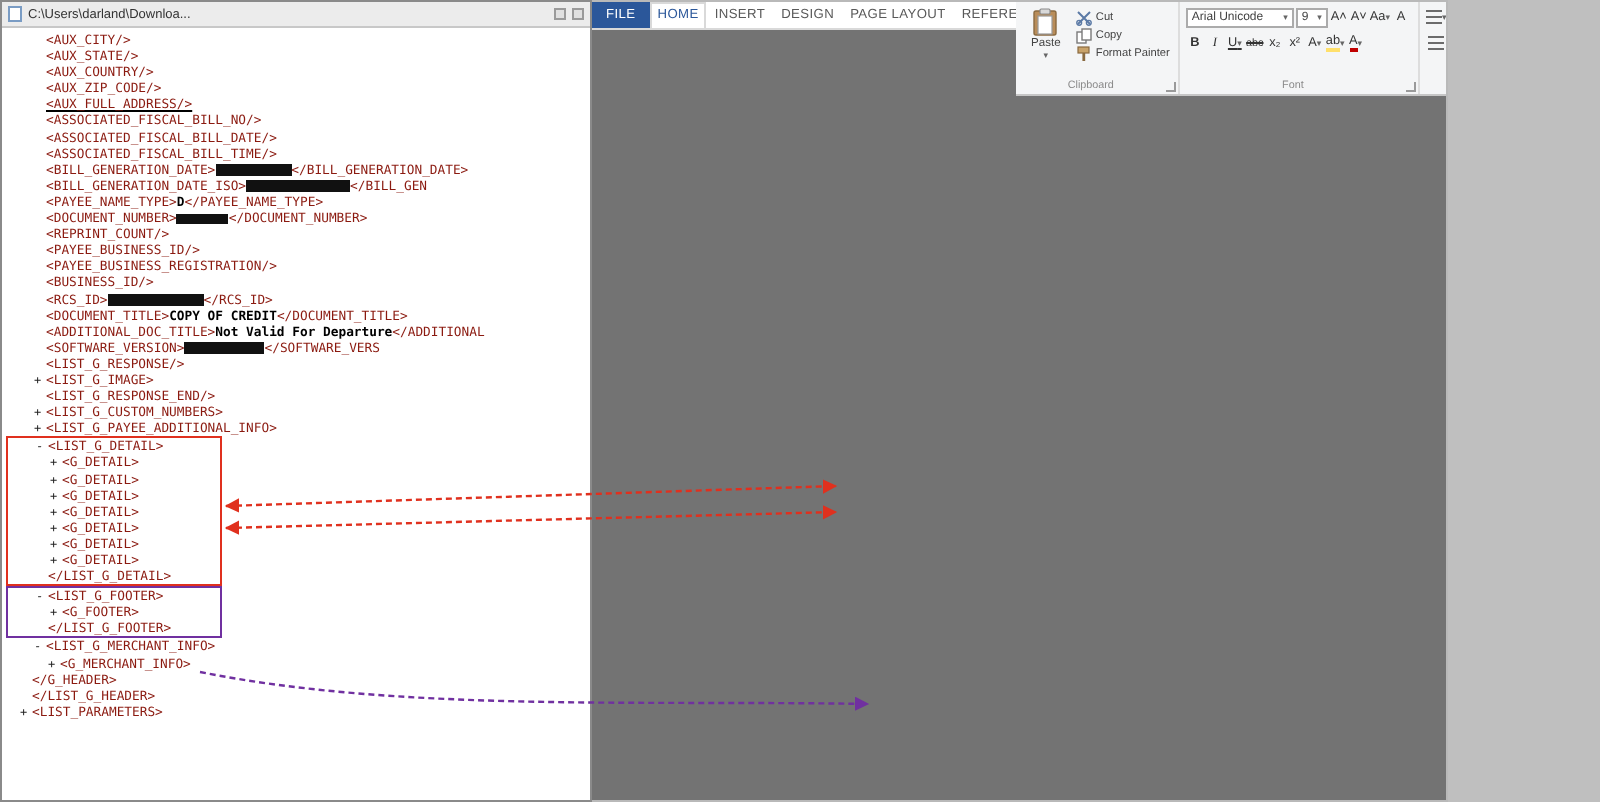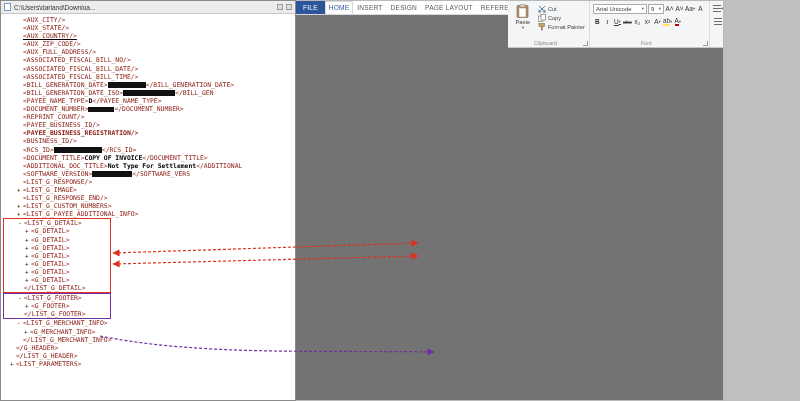--- a/index.html
+++ b/index.html
@@ -110,37 +110,37 @@
     <div class="xml-titlebar">
       <span class="doc-ico"></span>
       <span>C:\Users\darland\Downloa...</span>
       <span class="spacer"></span>
       <span class="win-btn"></span>
       <span class="win-btn"></span>
     </div>
     <div class="xml-body">
         <div class="xml-line" style="padding-left: 14px;"><span class="pre">&nbsp;</span><span class="t-tag">&lt;AUX_CITY/&gt;</span></div>
         <div class="xml-line" style="padding-left: 14px;"><span class="pre">&nbsp;</span><span class="t-tag">&lt;AUX_STATE/&gt;</span></div>
-        <div class="xml-line" style="padding-left: 14px; text-decoration: underline;"><span class="pre">&nbsp;</span><span class="t-tag">&lt;AUX_COUNTRY/&gt;</span></div>
+        <div class="xml-line" style="padding-left: 14px;"><span class="pre">&nbsp;</span><span class="t-tag">&lt;AUX_COUNTRY/&gt;</span></div>
         <div class="xml-line" style="padding-left: 14px;"><span class="pre">&nbsp;</span><span class="t-tag">&lt;AUX_ZIP_CODE/&gt;</span></div>
-        <div class="xml-line" style="padding-left: 14px;"><span class="pre">&nbsp;</span><span class="t-tag">&lt;AUX_FULL_ADDRESS/&gt;</span></div>
+        <div class="xml-line" style="padding-left: 14px; text-decoration: underline;"><span class="pre">&nbsp;</span><span class="t-tag">&lt;AUX_FULL_ADDRESS/&gt;</span></div>
         <div class="xml-line" style="padding-left: 14px;"><span class="pre">&nbsp;</span><span class="t-tag">&lt;ASSOCIATED_FISCAL_BILL_NO/&gt;</span></div>
         <div class="xml-line" style="padding-left: 14px;"><span class="pre">&nbsp;</span><span class="t-tag">&lt;ASSOCIATED_FISCAL_BILL_DATE/&gt;</span></div>
         <div class="xml-line" style="padding-left: 14px;"><span class="pre">&nbsp;</span><span class="t-tag">&lt;ASSOCIATED_FISCAL_BILL_TIME/&gt;</span></div>
         <div class="xml-line" style="padding-left: 14px;"><span class="pre">&nbsp;</span><span class="t-tag">&lt;BILL_GENERATION_DATE&gt;</span><span class="t-bar" style="width: 38px;"></span><span class="t-tag">&lt;/BILL_GENERATION_DATE&gt;</span></div>
         <div class="xml-line" style="padding-left: 14px;"><span class="pre">&nbsp;</span><span class="t-tag">&lt;BILL_GENERATION_DATE_ISO&gt;</span><span class="t-bar" style="width: 52px;"></span><span class="t-tag">&lt;/BILL_GEN</span></div>
         <div class="xml-line" style="padding-left: 14px;"><span class="pre">&nbsp;</span><span class="t-tag">&lt;PAYEE_NAME_TYPE&gt;</span><span class="t-val">D</span><span class="t-tag">&lt;/PAYEE_NAME_TYPE&gt;</span></div>
         <div class="xml-line" style="padding-left: 14px;"><span class="pre">&nbsp;</span><span class="t-tag">&lt;DOCUMENT_NUMBER&gt;</span><span class="t-bar" style="width: 26px;"></span><span class="t-tag">&lt;/DOCUMENT_NUMBER&gt;</span></div>
         <div class="xml-line" style="padding-left: 14px;"><span class="pre">&nbsp;</span><span class="t-tag">&lt;REPRINT_COUNT/&gt;</span></div>
         <div class="xml-line" style="padding-left: 14px;"><span class="pre">&nbsp;</span><span class="t-tag">&lt;PAYEE_BUSINESS_ID/&gt;</span></div>
-        <div class="xml-line" style="padding-left: 14px; font-weight: bold;"><span class="pre">&nbsp;</span><span class="t-tag">&lt;PAYEE_BUSINESS_REGISTRATION/&gt;</span></div>
+        <div class="xml-line" style="padding-left: 14px;"><span class="pre">&nbsp;</span><span class="t-tag">&lt;PAYEE_BUSINESS_REGISTRATION/&gt;</span></div>
         <div class="xml-line" style="padding-left: 14px;"><span class="pre">&nbsp;</span><span class="t-tag">&lt;BUSINESS_ID/&gt;</span></div>
         <div class="xml-line" style="padding-left: 14px;"><span class="pre">&nbsp;</span><span class="t-tag">&lt;RCS_ID&gt;</span><span class="t-bar" style="width: 48px;"></span><span class="t-tag">&lt;/RCS_ID&gt;</span></div>
-        <div class="xml-line" style="padding-left: 14px;"><span class="pre">&nbsp;</span><span class="t-tag">&lt;DOCUMENT_TITLE&gt;</span><span class="t-val">COPY OF INVOICE</span><span class="t-tag">&lt;/DOCUMENT_TITLE&gt;</span></div>
-        <div class="xml-line" style="padding-left: 14px;"><span class="pre">&nbsp;</span><span class="t-tag">&lt;ADDITIONAL_DOC_TITLE&gt;</span><span class="t-val">Not Type For Settlement</span><span class="t-tag">&lt;/ADDITIONAL</span></div>
+        <div class="xml-line" style="padding-left: 14px;"><span class="pre">&nbsp;</span><span class="t-tag">&lt;DOCUMENT_TITLE&gt;</span><span class="t-val">COPY OF CREDIT</span><span class="t-tag">&lt;/DOCUMENT_TITLE&gt;</span></div>
+        <div class="xml-line" style="padding-left: 14px;"><span class="pre">&nbsp;</span><span class="t-tag">&lt;ADDITIONAL_DOC_TITLE&gt;</span><span class="t-val">Not Valid For Departure</span><span class="t-tag">&lt;/ADDITIONAL</span></div>
         <div class="xml-line" style="padding-left: 14px;"><span class="pre">&nbsp;</span><span class="t-tag">&lt;SOFTWARE_VERSION&gt;</span><span class="t-bar" style="width: 40px;"></span><span class="t-tag">&lt;/SOFTWARE_VERS</span></div>
         <div class="xml-line" style="padding-left: 14px;"><span class="pre">&nbsp;</span><span class="t-tag">&lt;LIST_G_RESPONSE/&gt;</span></div>
         <div class="xml-line" style="padding-left: 14px;"><span class="pre">+</span><span class="t-tag">&lt;LIST_G_IMAGE&gt;</span></div>
         <div class="xml-line" style="padding-left: 14px;"><span class="pre">&nbsp;</span><span class="t-tag">&lt;LIST_G_RESPONSE_END/&gt;</span></div>
         <div class="xml-line" style="padding-left: 14px;"><span class="pre">+</span><span class="t-tag">&lt;LIST_G_CUSTOM_NUMBERS&gt;</span></div>
         <div class="xml-line" style="padding-left: 14px;"><span class="pre">+</span><span class="t-tag">&lt;LIST_G_PAYEE_ADDITIONAL_INFO&gt;</span></div>
         <div class="xml-grp grp-red">
           <div class="xml-line" style="padding-left: 14px;"><span class="pre">-</span><span class="t-tag">&lt;LIST_G_DETAIL&gt;</span></div>
           <div class="xml-line" style="padding-left: 21px;"><span class="pre">+</span><span class="t-tag">&lt;G_DETAIL&gt;</span></div>
           <div class="xml-line" style="padding-left: 21px;"><span class="pre">+</span><span class="t-tag">&lt;G_DETAIL&gt;</span></div>
@@ -151,21 +151,20 @@
           <div class="xml-line" style="padding-left: 21px;"><span class="pre">+</span><span class="t-tag">&lt;G_DETAIL&gt;</span></div>
           <div class="xml-line" style="padding-left: 14px;"><span class="pre">&nbsp;</span><span class="t-tag">&lt;/LIST_G_DETAIL&gt;</span></div>
         </div>
         <div class="xml-grp grp-purple">
           <div class="xml-line" style="padding-left: 14px;"><span class="pre">-</span><span class="t-tag">&lt;LIST_G_FOOTER&gt;</span></div>
           <div class="xml-line" style="padding-left: 21px;"><span class="pre">+</span><span class="t-tag">&lt;G_FOOTER&gt;</span></div>
           <div class="xml-line" style="padding-left: 14px;"><span class="pre">&nbsp;</span><span class="t-tag">&lt;/LIST_G_FOOTER&gt;</span></div>
         </div>
         <div class="xml-line" style="padding-left: 14px;"><span class="pre">-</span><span class="t-tag">&lt;LIST_G_MERCHANT_INFO&gt;</span></div>
         <div class="xml-line" style="padding-left: 21px;"><span class="pre">+</span><span class="t-tag">&lt;G_MERCHANT_INFO&gt;</span></div>
-        <div class="xml-line" style="padding-left: 14px;"><span class="pre">&nbsp;</span><span class="t-tag">&lt;/LIST_G_MERCHANT_INFO&gt;</span></div>
         <div class="xml-line" style="padding-left: 7px;"><span class="pre">&nbsp;</span><span class="t-tag">&lt;/G_HEADER&gt;</span></div>
         <div class="xml-line" style="padding-left: 7px;"><span class="pre">&nbsp;</span><span class="t-tag">&lt;/LIST_G_HEADER&gt;</span></div>
         <div class="xml-line" style="padding-left: 7px;"><span class="pre">+</span><span class="t-tag">&lt;LIST_PARAMETERS&gt;</span></div>
       </div>
   </div>
 
   <div class="word-pane">
     <div class="tabbar">
         <div class="tab" data-type="file">FILE</div>
         <div class="tab" data-type="active">HOME</div>

